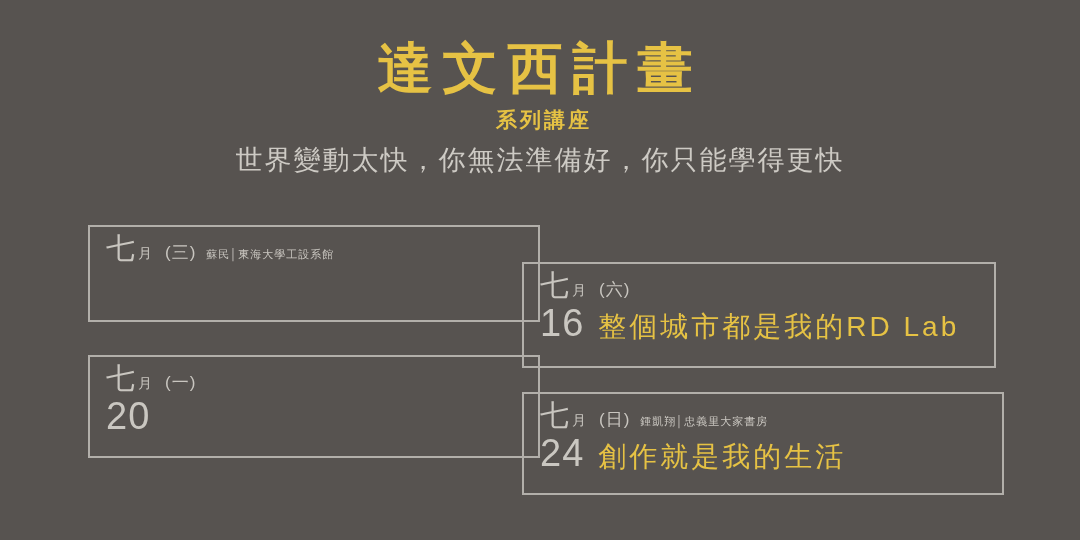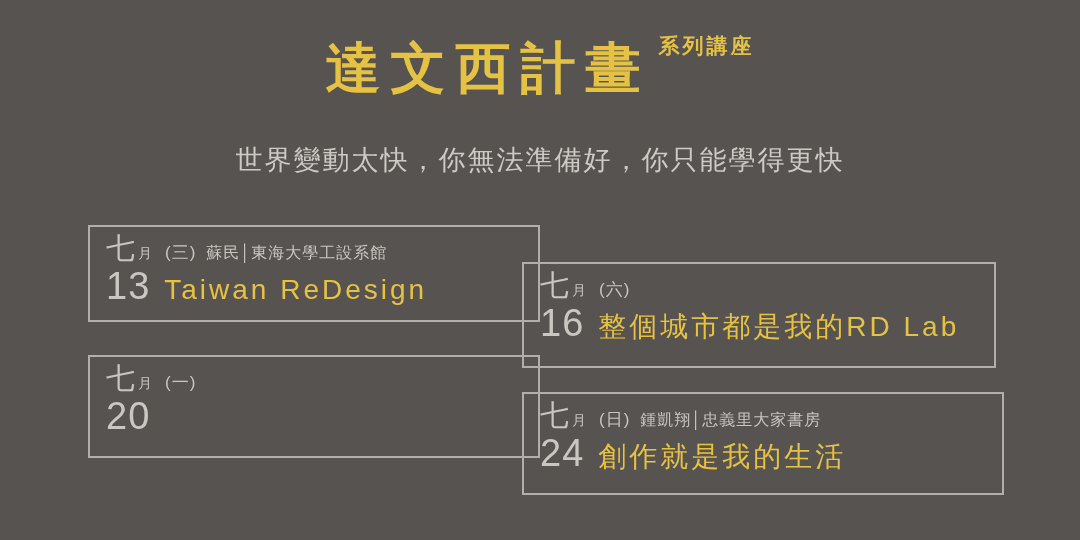--- a/index.html
+++ b/index.html
@@ -12,22 +12,23 @@
       font-family: "Liberation Sans", sans-serif;
     }
     
     .title-row {
       position: absolute;
       top: 32px;
       left: 0;
       width: 100%;
       display: flex;
       justify-content: center;
-      align-items: flex-start;
+      align-items: center;
       color: #e6c244;
+      flex-direction: column;
     }
     .main-title {
       font-size: 55px;
       font-weight: bold;
       letter-spacing: 10px;
     }
     .title-suffix {
       font-size: 21px;
       font-weight: bold;
       letter-spacing: 3px;
@@ -57,21 +58,21 @@
     .card-3 { left: 88px;  top: 355px; width: 452px; height: 103px; }
     .card-4 { left: 522px; top: 392px; width: 482px; height: 103px; }
     .line1 {
       display: flex;
       align-items: baseline;
       white-space: nowrap;
     }
     .month-char { font-size: 29px; line-height: 1; }
     .month-unit { font-size: 14px; margin-left: 3px; margin-right: 13px; }
     .weekday    { font-size: 17px; margin-right: 10px; letter-spacing: 1px; }
-    .speaker    { font-size: 16px; letter-spacing: 1px; }
+    .speaker    { font-size: 11px; letter-spacing: 1px; }
     .line2 {
       display: flex;
       align-items: baseline;
       white-space: nowrap;
       margin-top: 3px;
     }
     .day {
       font-size: 38px;
       line-height: 1;
       color: #cac7c1;
@@ -96,24 +97,20 @@
   </div>
 
   <div class="subtitle">世界變動太快，你無法準備好，你只能學得更快</div>
 
   <div class="card card-1">
     <div class="line1">
       <span class="month-char">七</span>
       <span class="month-unit">月</span>
       <span class="weekday">(三)</span>
       <span class="speaker">蘇民│東海大學工設系館</span>
-    </div>
-    <div class="line2">
-      <span class="day">13</span>
-      <span class="event-title">Taiwan  ReDesign</span>
     </div>
   </div>
 
   <div class="card card-2">
     <div class="line1">
       <span class="month-char">七</span>
       <span class="month-unit">月</span>
       <span class="weekday">(六)</span>
     </div>
     <div class="line2">

